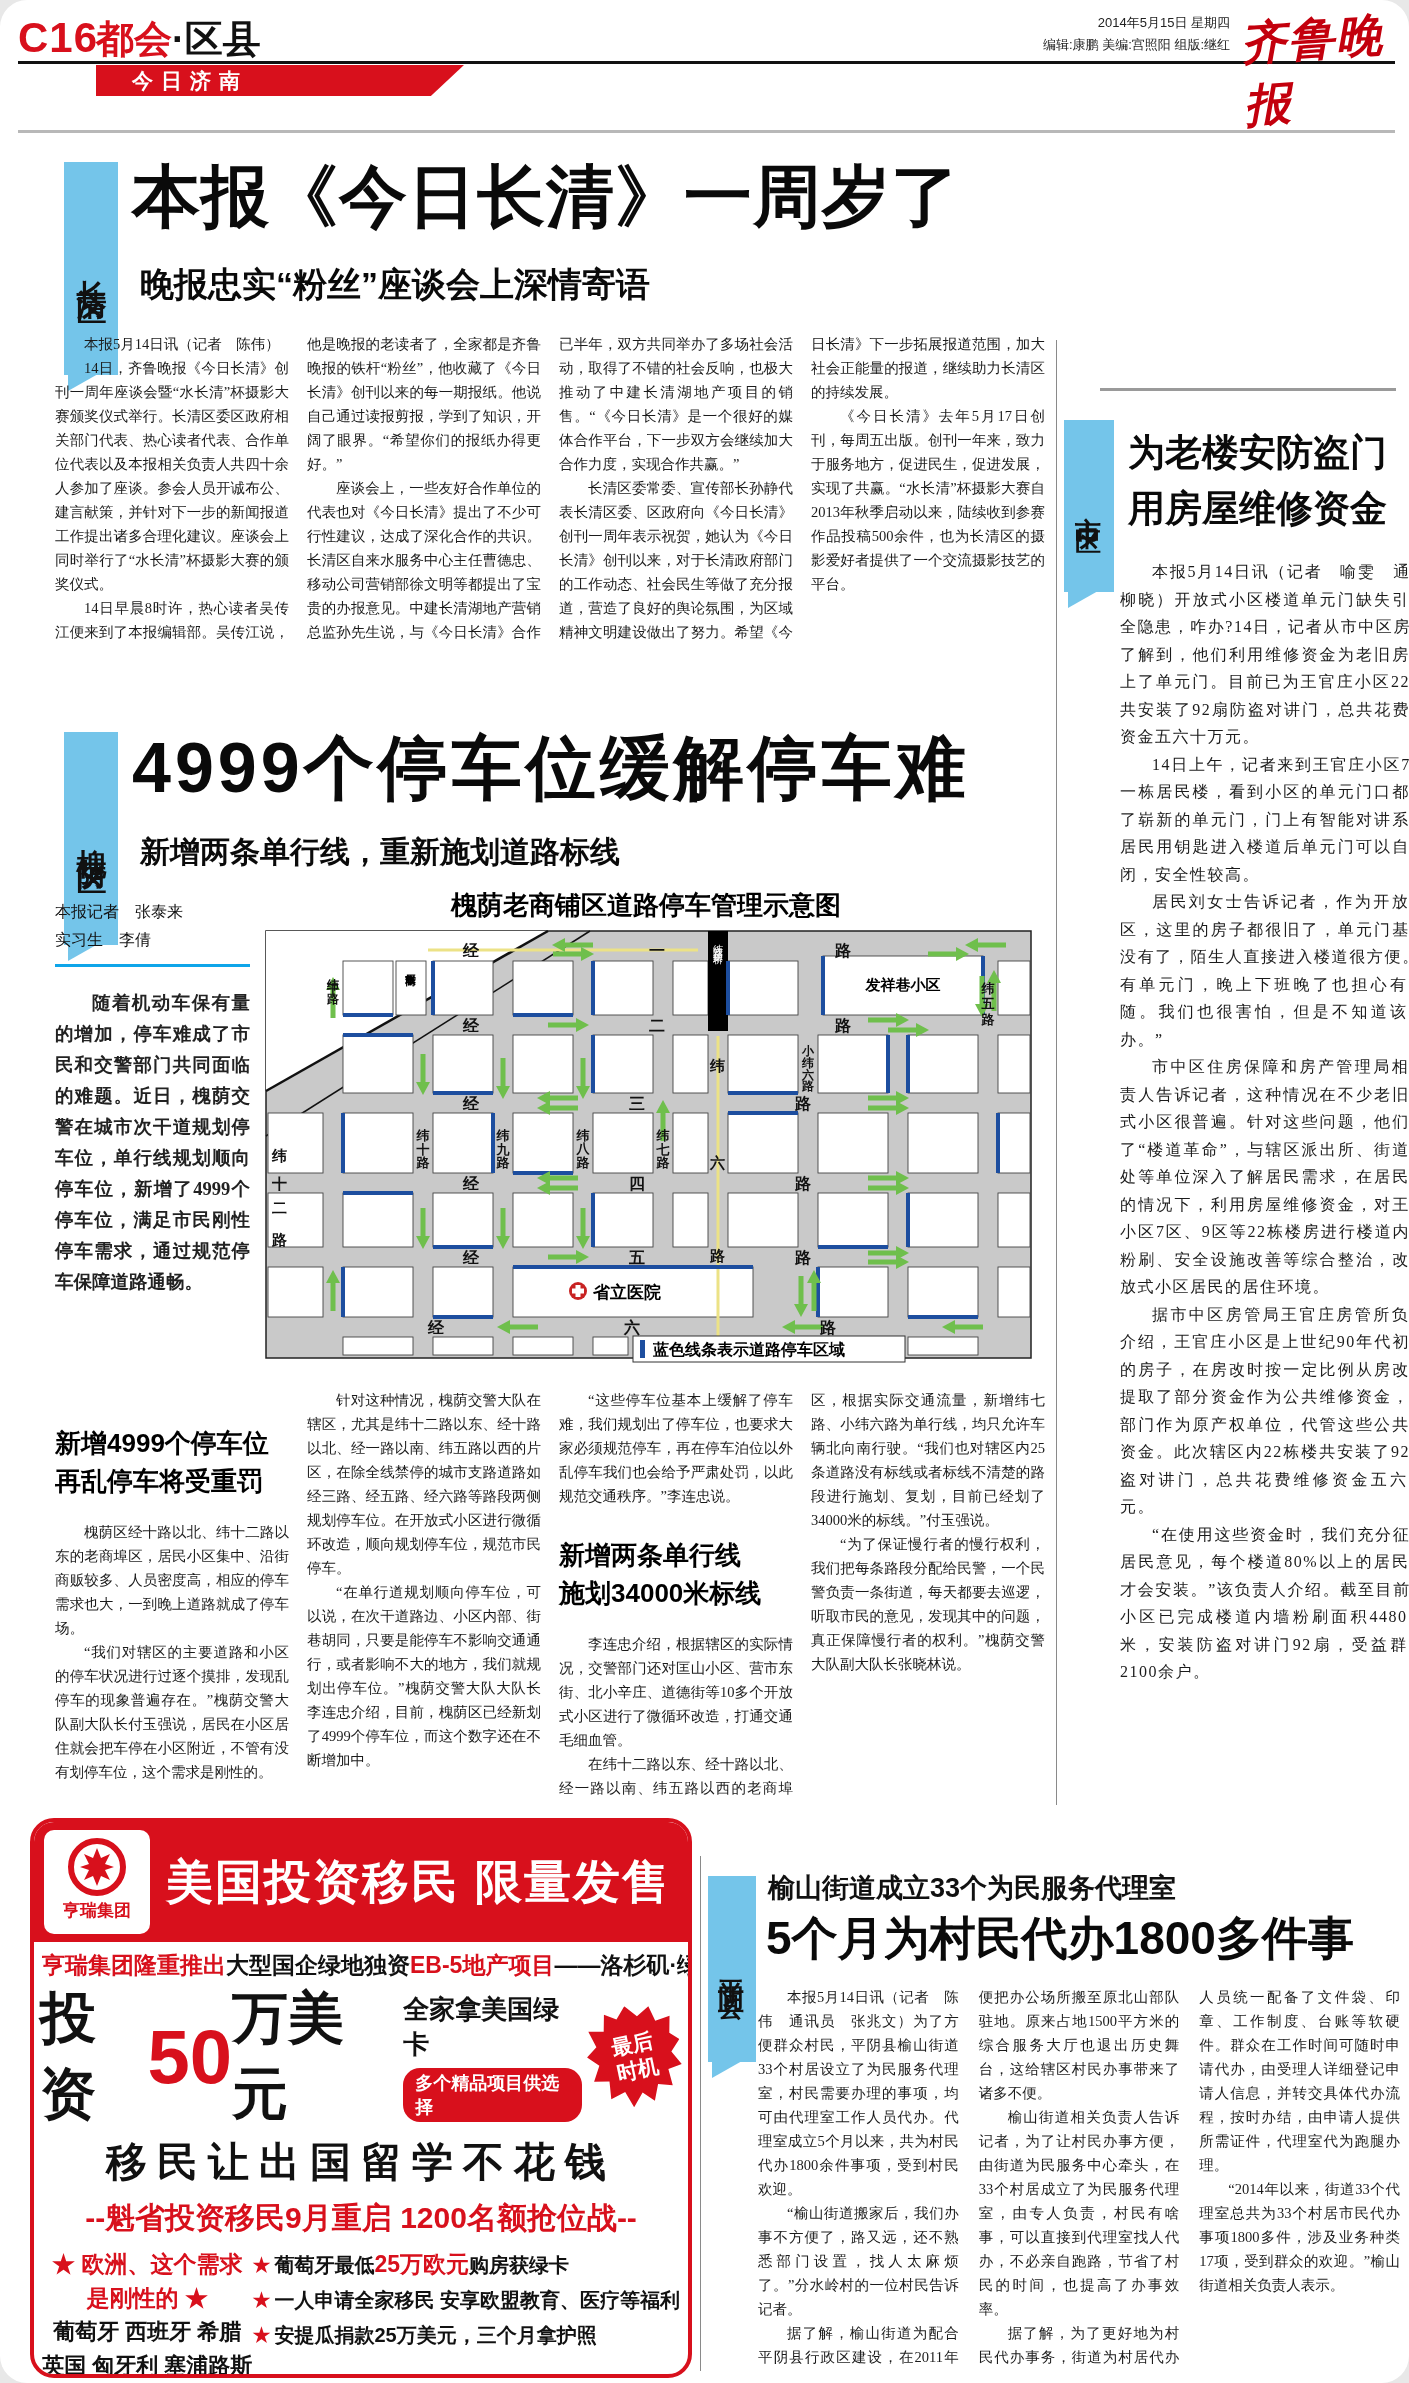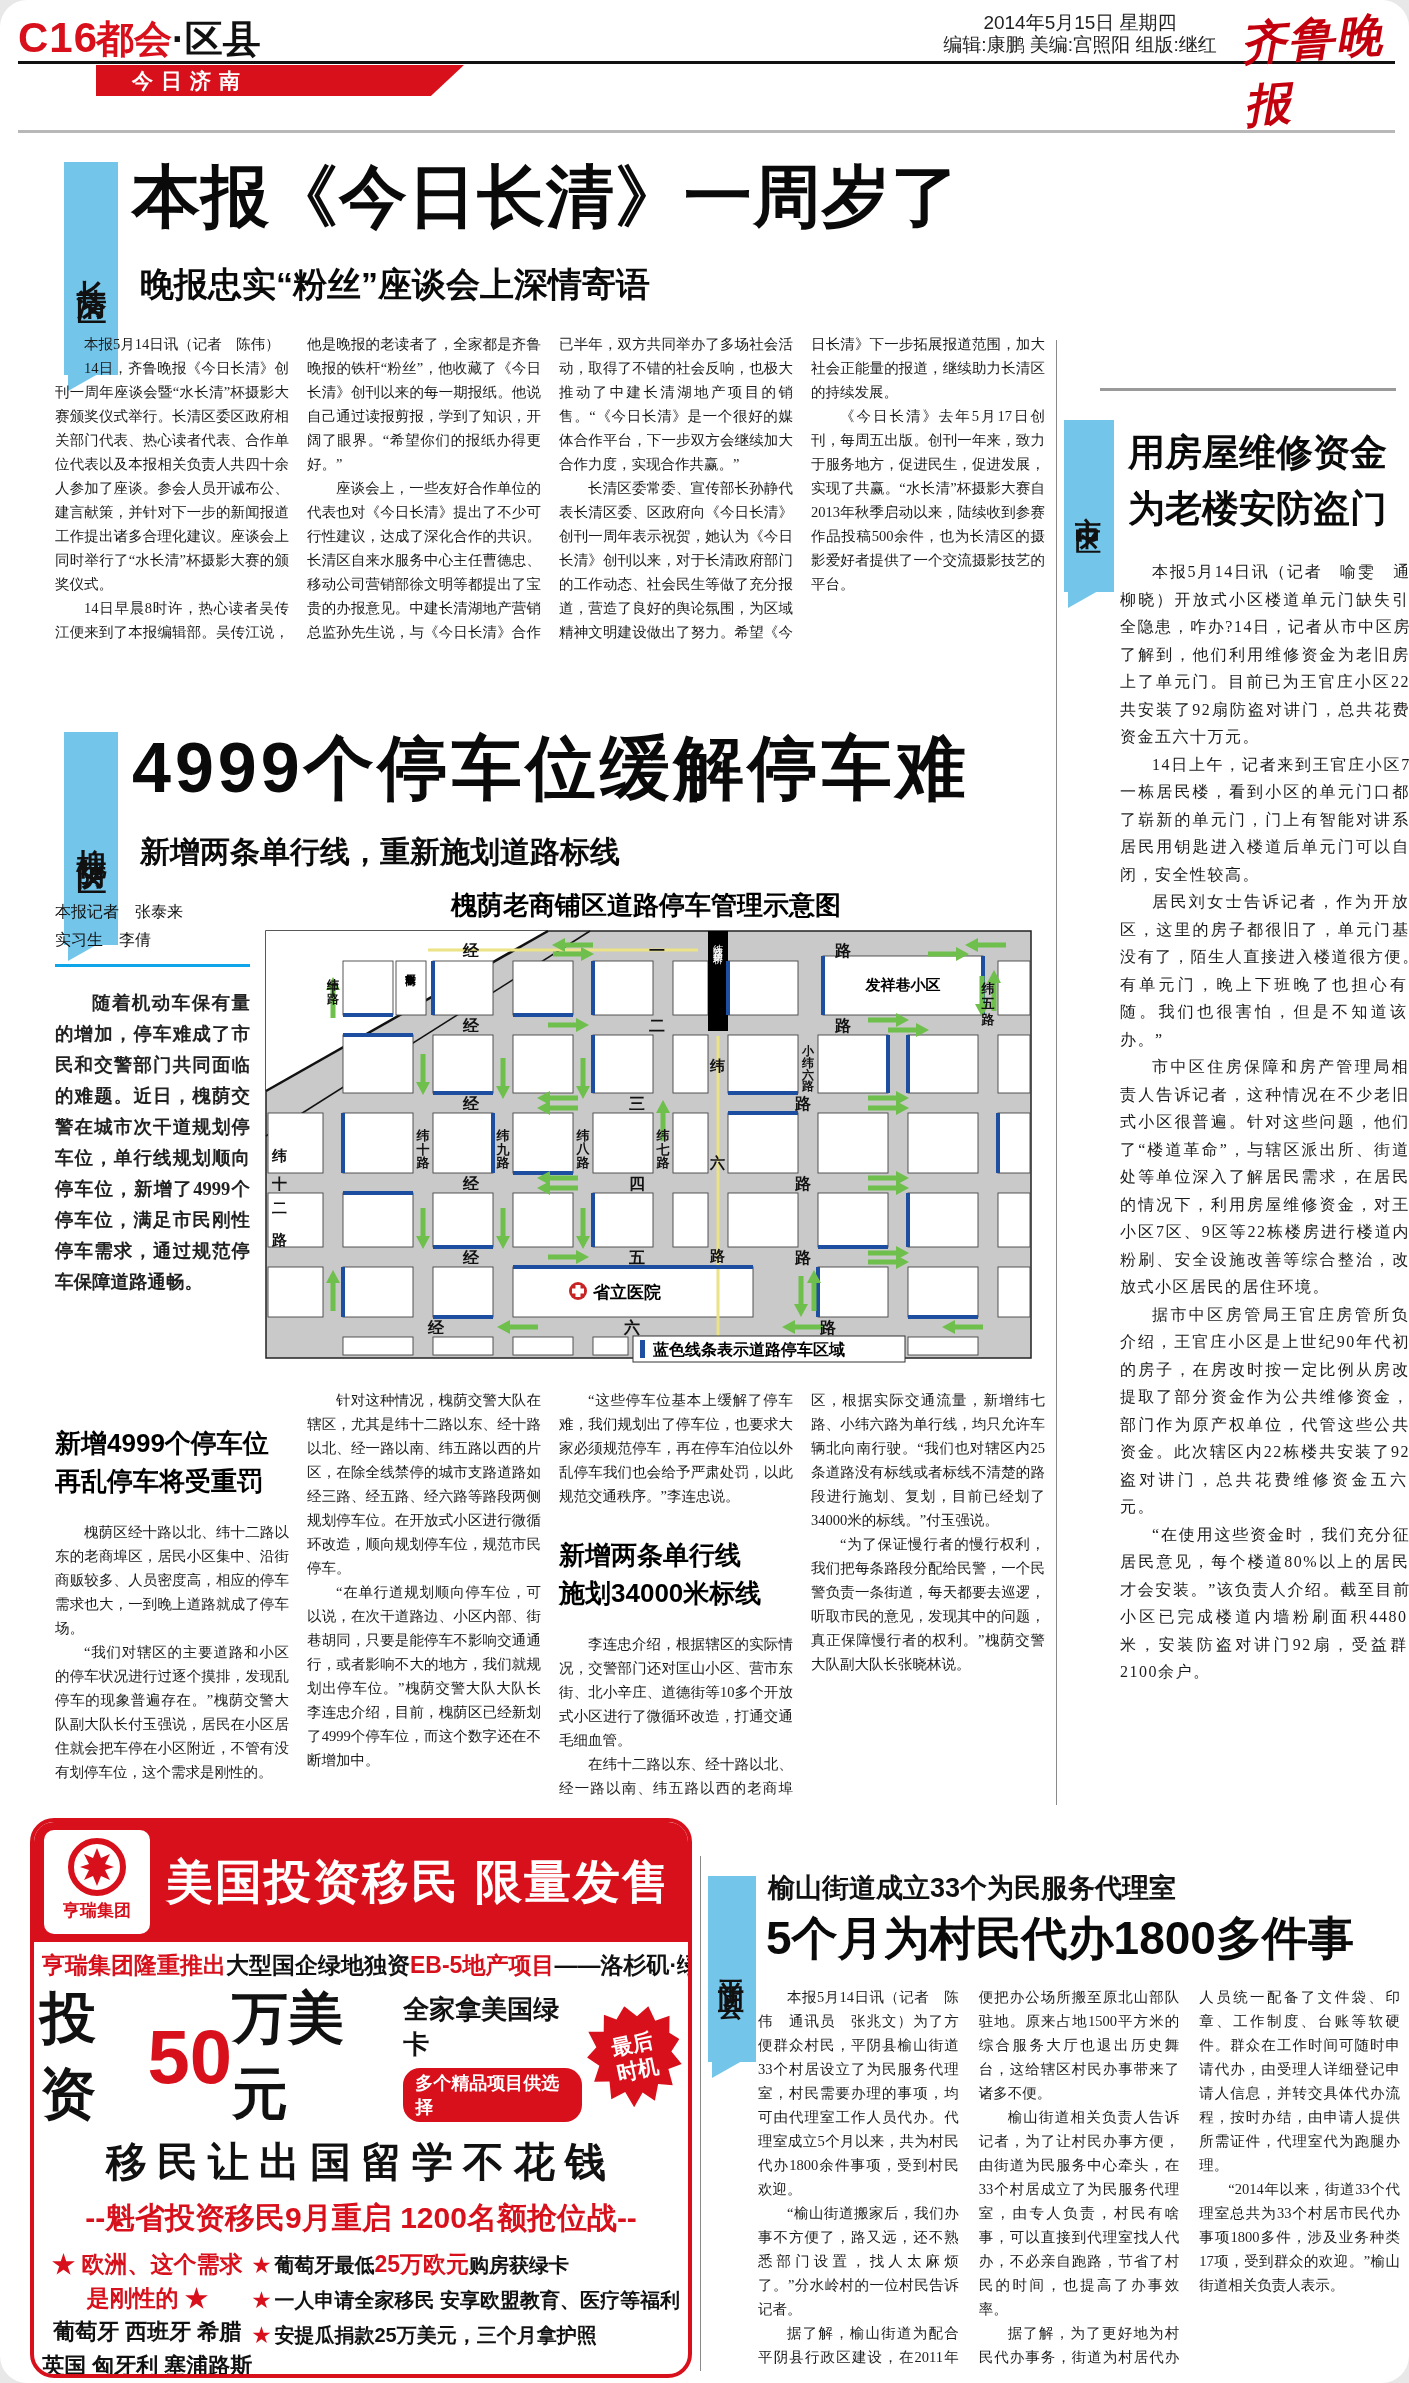--- a/index.html
+++ b/index.html
@@ -8,21 +8,21 @@
   .abs{position:absolute;}
   .serif{font-family:"Liberation Serif","DejaVu Serif",serif;}
   
   .pagecode{font-size:42px;font-weight:900;color:#d8101c;letter-spacing:1px;}
   .sectionname{font-size:38px;font-weight:900;}
   .sectionname .red{color:#d8101c;}
   .hdr-line{background:#111;height:3px;}
   .hdr-banner{background:#d8101c;color:#fff;font-weight:900;font-size:21px;
       display:flex;align-items:center;padding-left:20px;letter-spacing:8px;
       clip-path:polygon(0 0,100% 0,91% 100%,0 100%);}
-  .hdr-date{font-size:19px;color:#222;text-align:center;line-height:22px;}
+  .hdr-date{font-size:13px;color:#222;text-align:right;line-height:22px;}
   .masthead{font-family:"Liberation Serif",serif;font-style:italic;font-weight:900;
       font-size:46px;color:#c3000d;transform:rotate(-4deg);letter-spacing:2px;}
   .gray-rule{background:#b8b8b8;height:3px;}
   
   .region-label{background:#74c5ea;display:flex;align-items:center;justify-content:center;}
   .region-label .vtxt{writing-mode:vertical-rl;text-orientation:upright;font-weight:700;letter-spacing:9px;}
   .region-label::after{content:"";position:absolute;left:4px;bottom:-16px;
       border-top:17px solid #74c5ea;border-right:30px solid transparent;}
   
   .h1{font-weight:900;color:#0a0a0a;white-space:nowrap;}
@@ -106,22 +106,22 @@
     <p>《今日长清》去年5月17日创刊，每周五出版。创刊一年来，致力于服务地方，促进民生，促进发展，实现了共赢。“水长清”杯摄影大赛自2013年秋季启动以来，陆续收到参赛作品投稿500余件，也为长清区的摄影爱好者提供了一个交流摄影技艺的平台。</p>
   </div>
 
   <div class="abs vdiv" style="left:1056px;top:340px;height:1465px;"></div>
 
   <div class="abs" style="left:1100px;top:388px;width:296px;height:3px;background:#9a9a9a;"></div>
   <div class="abs region-label" style="left:1064px;top:420px;width:50px;height:172px;">
     <span class="vtxt" style="font-size:26px;letter-spacing:7px;">市中区</span>
   </div>
   <div class="abs h1" style="left:1128px;top:425px;font-size:37px;line-height:56px;">
+    <div>为老楼安防盗门</div>
     <div>用房屋维修资金</div>
-    <div>为老楼安防盗门</div>
   </div>
   <div class="abs bodytxt rail-body" style="left:1072px;top:558px;width:326px;height:1248px;margin-left:48px;">
     <p>本报5月14日讯（记者　喻雯　通讯员　柳晓）开放式小区楼道单元门缺失引发安全隐患，咋办?14日，记者从市中区房管局了解到，他们利用维修资金为老旧房屋安上了单元门。目前已为王官庄小区22栋楼共安装了92扇防盗对讲门，总共花费维修资金五六十万元。</p>
     <p>14日上午，记者来到王官庄小区7区的一栋居民楼，看到小区的单元门口都装上了崭新的单元门，门上有智能对讲系统，居民用钥匙进入楼道后单元门可以自动关闭，安全性较高。</p>
     <p>居民刘女士告诉记者，作为开放式小区，这里的房子都很旧了，单元门基本都没有了，陌生人直接进入楼道很方便。“没有单元门，晚上下班晚了也担心有人尾随。我们也很害怕，但是不知道该怎么办。”</p>
     <p>市中区住房保障和房产管理局相关负责人告诉记者，这种情况在不少老旧开放式小区很普遍。针对这些问题，他们开展了“楼道革命”，与辖区派出所、街道办事处等单位深入了解居民需求，在居民同意的情况下，利用房屋维修资金，对王官庄小区7区、9区等22栋楼房进行楼道内墙体粉刷、安全设施改善等综合整治，改善开放式小区居民的居住环境。</p>
     <p>据市中区房管局王官庄房管所负责人介绍，王官庄小区是上世纪90年代初建成的房子，在房改时按一定比例从房改款中提取了部分资金作为公共维修资金，房管部门作为原产权单位，代管这些公共维修资金。此次辖区内22栋楼共安装了92扇防盗对讲门，总共花费维修资金五六十万元。</p>
     <p>“在使用这些资金时，我们充分征求了居民意见，每个楼道80%以上的居民同意才会安装。”该负责人介绍。截至目前，该小区已完成楼道内墙粉刷面积4480平方米，安装防盗对讲门92扇，受益群众达2100余户。</p>
   </div>
 

